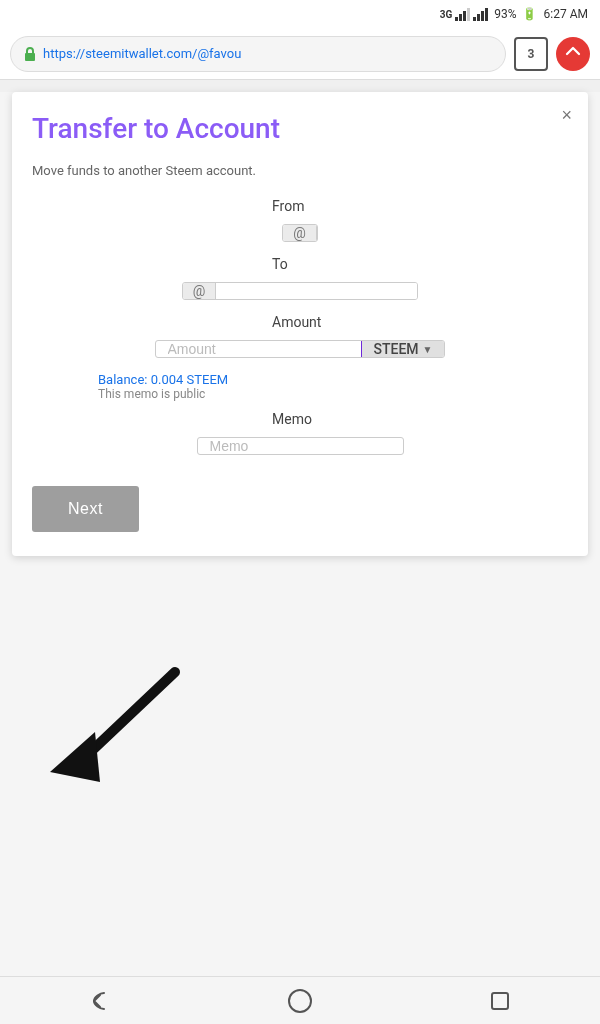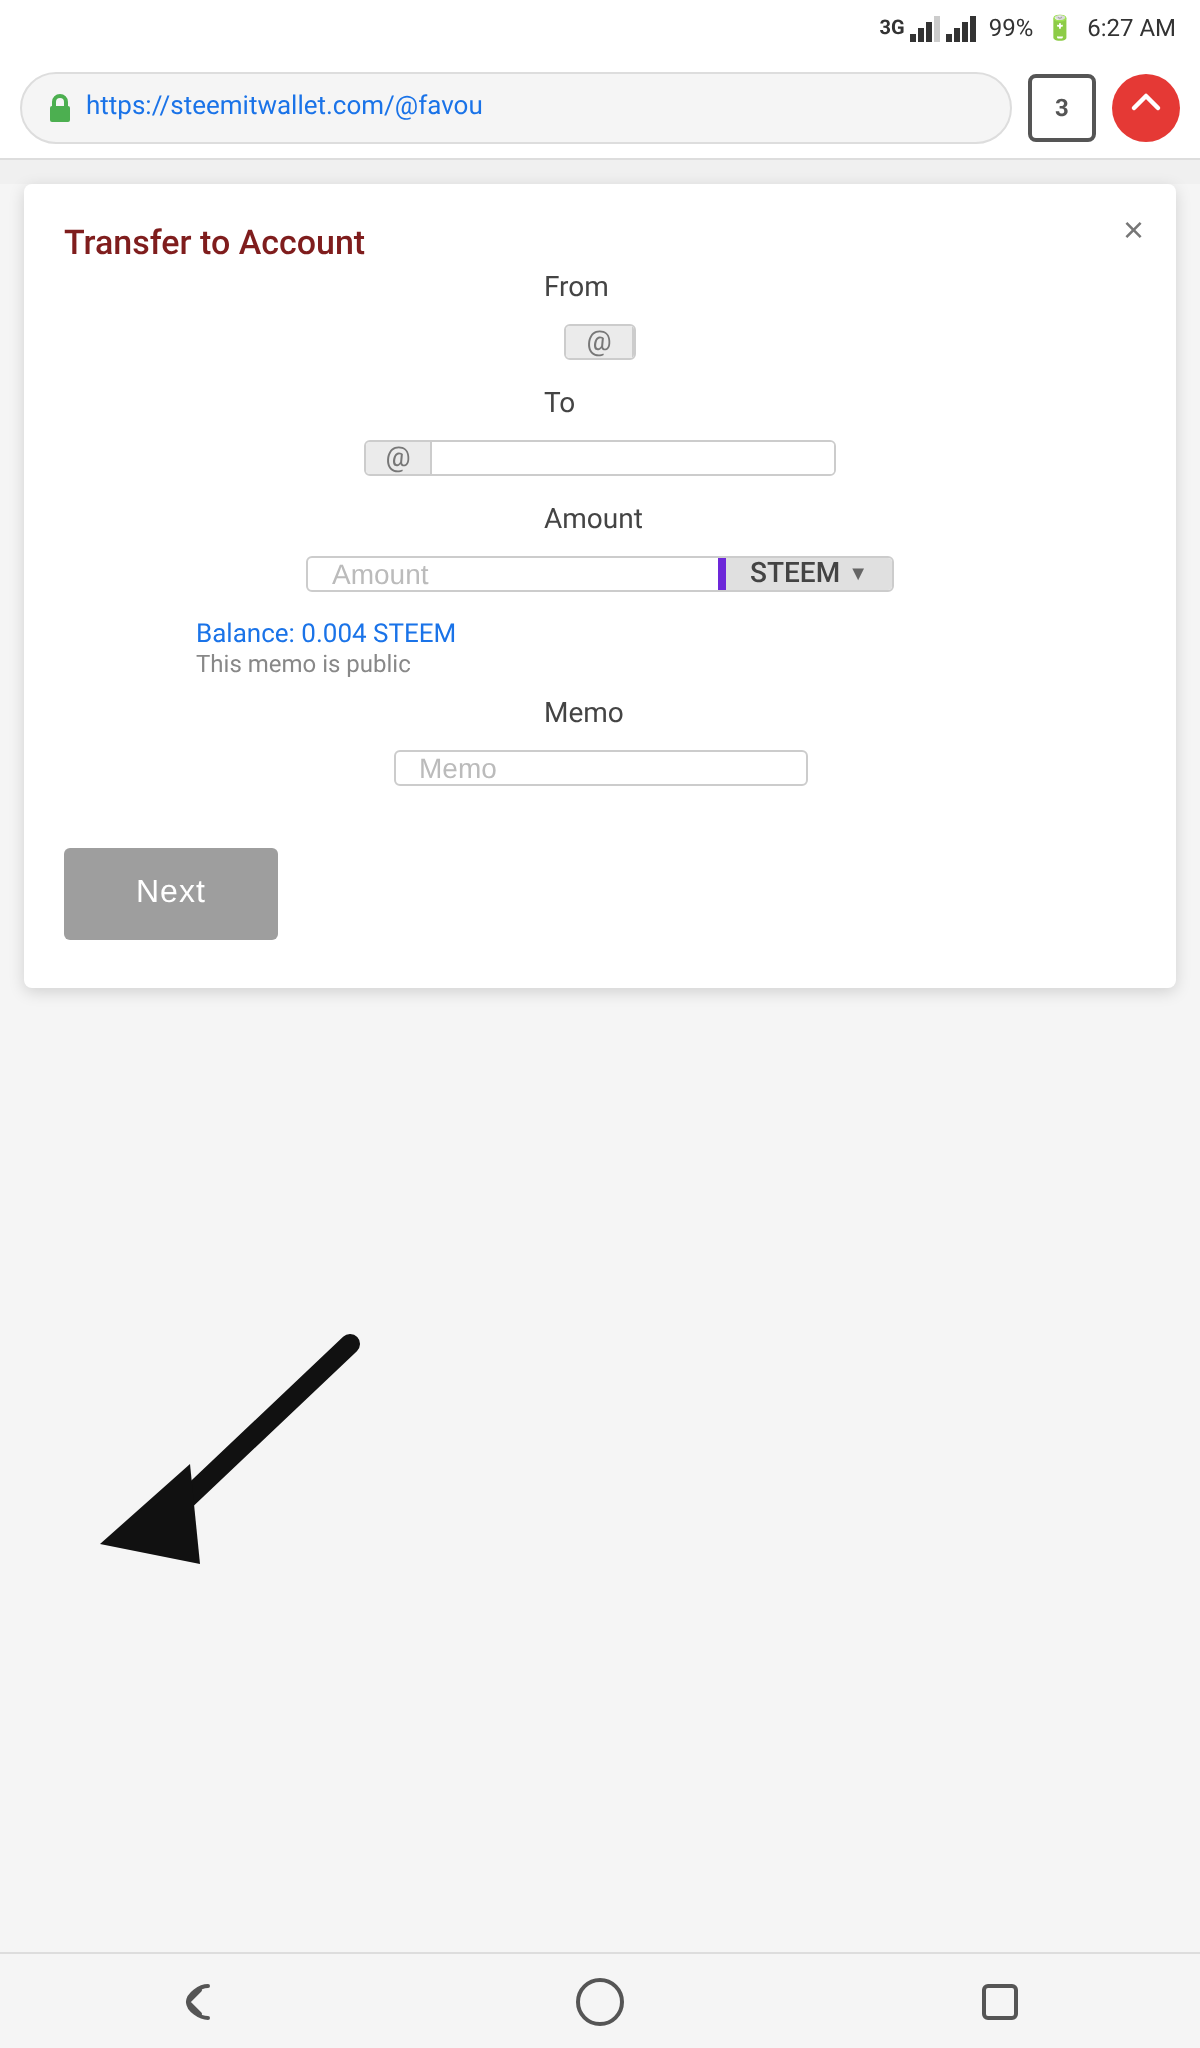--- a/index.html
+++ b/index.html
@@ -117,24 +117,24 @@
     
     .modal-card {
       background: #fff;
       margin: 12px;
       border-radius: 4px;
       padding: 20px 20px 24px;
       box-shadow: 0 2px 8px rgba(0,0,0,0.15);
       position: relative;
     }
     .modal-title {
-      font-size: 17px;
+      font-size: 28px;
       font-weight: 500;
-      color: #7f1d1d;
-      margin-bottom: 4px;
+      color: #8b5cf6;
+      margin-bottom: 18px;
     }
     .modal-subtitle {
       font-size: 13px;
       color: #666;
       margin-bottom: 20px;
     }
     .close-btn {
       position: absolute;
       top: 14px;
       right: 16px;
@@ -221,21 +221,21 @@
     .amount-row input::placeholder {
       color: #bbb;
     }
     .currency-select {
       display: flex;
       align-items: center;
       background: #e0e0e0;
       padding: 0 12px;
       height: 100%;
       gap: 4px;
-      border-left: 4px solid #6d28d9;
+      border-left: 1px solid #6d28d9;
       font-size: 14px;
       font-weight: 500;
       color: #444;
       cursor: pointer;
     }
     .currency-arrow {
       font-size: 10px;
       color: #666;
     }
 
@@ -354,21 +354,21 @@
       <span style="height:10px"></span>
       <span style="height:13px; background:#ccc"></span>
     </div>
     <div class="signal-bars">
       <span style="height:4px"></span>
       <span style="height:7px"></span>
       <span style="height:10px"></span>
       <span style="height:13px"></span>
     </div>
   </div>
-  <span>99%</span>
+  <span>93%</span>
   <span>🔋</span>
   <span>6:27 AM</span>
 </div>
 
 <div class="browser-bar">
   <div class="url-bar">
     <svg class="lock-icon-svg" width="14" height="16" viewBox="0 0 14 16">
       <rect x="2" y="7" width="10" height="8" rx="1" fill="#4caf50"></rect>
       <path d="M4 7V5a3 3 0 016 0v2" stroke="#4caf50" stroke-width="2" fill="none"></path>
     </svg>
@@ -382,20 +382,21 @@
       <path d="M4 12l8-8 8 8" stroke="white" stroke-width="3" fill="none" stroke-linecap="round" stroke-linejoin="round"></path>
     </svg>
   </div>
 </div>
 
 <div class="page-content">
 
 
   <div class="modal-card">
     <h2 class="modal-title">Transfer to Account</h2>
+    <p class="modal-subtitle">Move funds to another Steem account.</p>
     <button class="close-btn">×</button>
 
     
     <div class="form-row">
       <span class="form-label">From</span>
       <div class="input-with-at">
         <span class="at-prefix">@</span>
       </div>
     </div>
 

